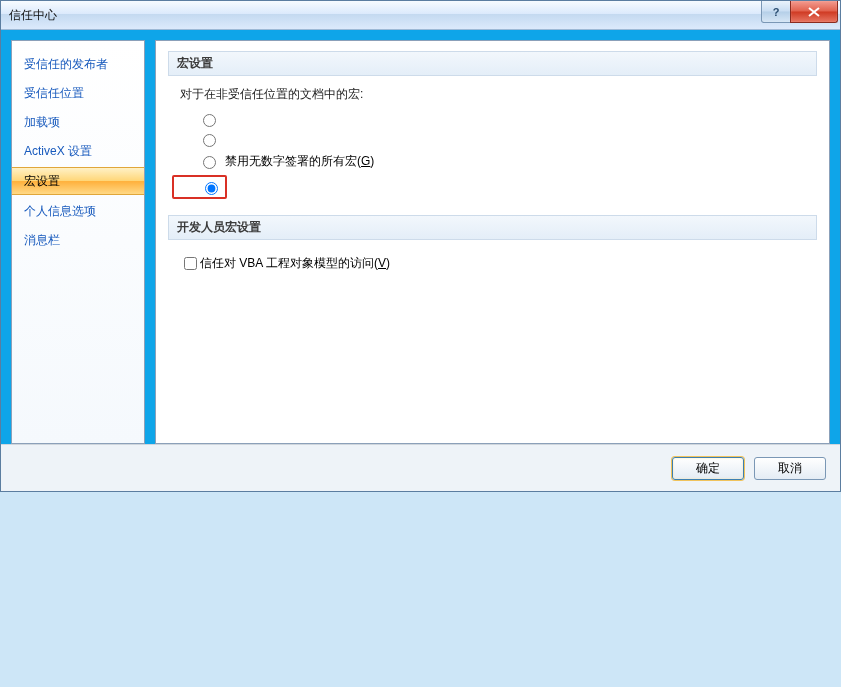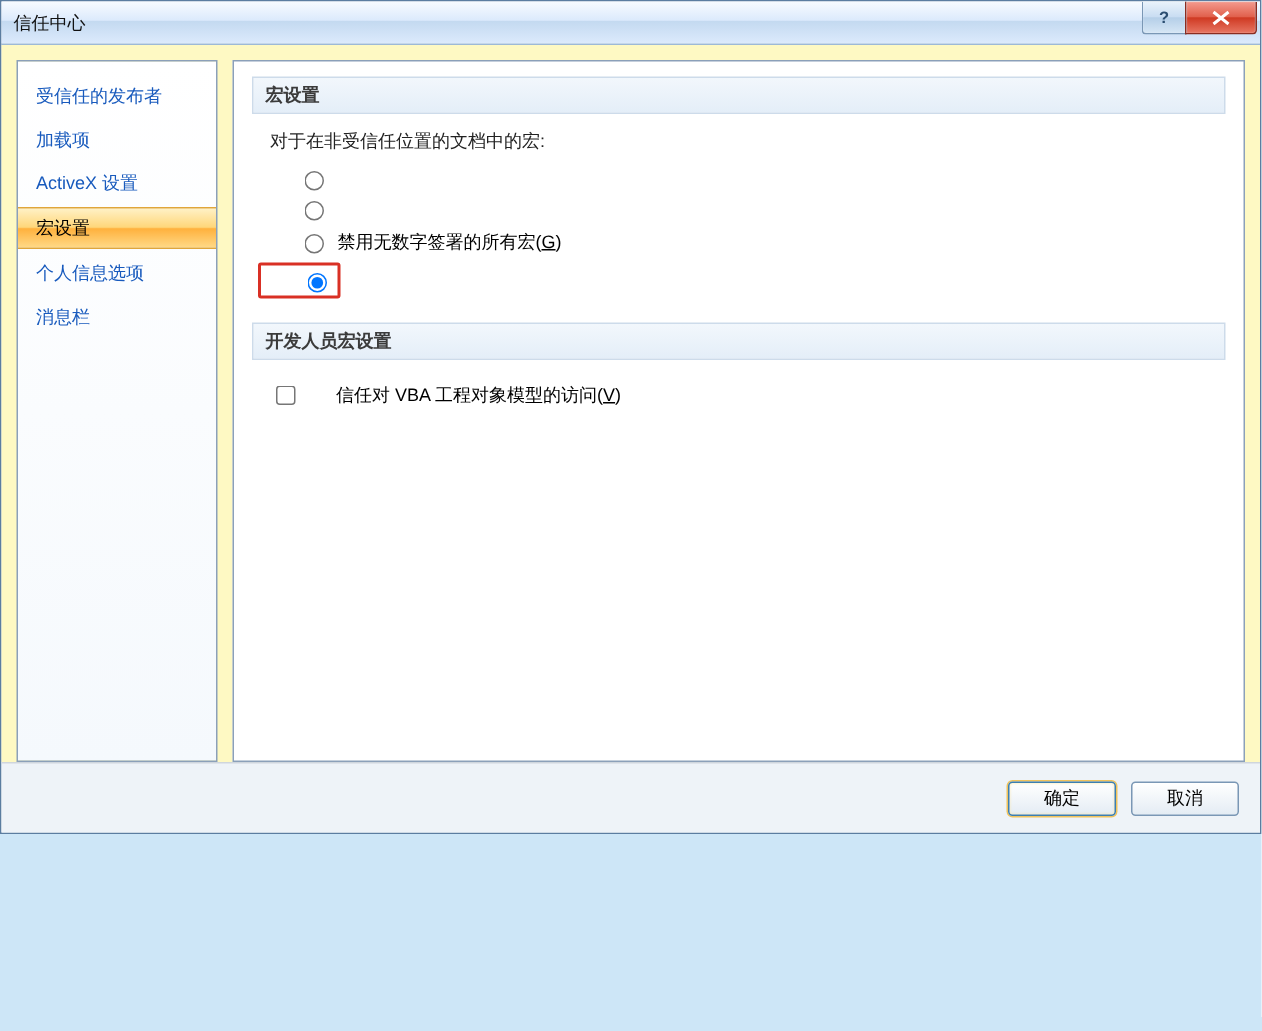--- a/index.html
+++ b/index.html
@@ -4,21 +4,21 @@
 <style>
   body {
     margin: 0;
     font-family: "Microsoft YaHei", Tahoma, Arial, sans-serif;
     font-size: 12px;
     background: #cde6f7;
     color: #000;
   }
   .window {
     width: 841px;
-    height: 556px;
+    height: 492px;
     background: #fff;
     border: 1px solid #5b7da0;
     box-sizing: border-box;
     display: flex;
     flex-direction: column;
     box-shadow: 0 0 4px rgba(0,0,0,0.3);
   }
   .titlebar {
     height: 28px;
     background: linear-gradient(to bottom, #f7fbff 0%, #dceafc 45%, #c3d9f0 46%, #dceafc 100%);
@@ -65,21 +65,21 @@
     border-radius: 0 0 3px 0;
     margin-right: 2px;
   }
   .winbtn.close svg { width: 12px; height: 10px; }
 
   .body {
     flex: 1;
     display: flex;
     padding: 10px 10px 0 10px;
     gap: 10px;
-    background: #fef9c3;
+    background: #0ea5e9;
   }
   .sidebar {
     width: 134px;
     border: 1px solid #8ba0b9;
     background: linear-gradient(to bottom, #ffffff, #f5f9fd);
     box-sizing: border-box;
     padding-top: 10px;
   }
   .side-item {
     padding: 4px 8px 4px 12px;
@@ -133,21 +133,21 @@
     margin-left: 4px;
     margin-top: 2px;
     margin-bottom: 2px;
     display: inline-flex;
     align-items: center;
     gap: 6px;
   }
   .check-row {
     display: flex;
     align-items: center;
-    gap: 24px;
+    gap: 0;
     padding: 4px 0 4px 12px;
   }
   .footer {
     height: 46px;
     border-top: 1px solid #cfd6dd;
     background: #eef3f8;
     display: flex;
     justify-content: flex-end;
     align-items: center;
     gap: 10px;
@@ -185,20 +185,21 @@
           <path d="M1 1 L11 9 M11 1 L1 9" stroke="#fff" stroke-width="2" fill="none"></path>
         </svg>
       </div>
     </div>
   </div>
 
   <div class="body">
 
     <div class="sidebar">
       <div class="side-item"><span>受信任的发布者</span></div>
+      <div class="side-item"><span>受信任位置</span></div>
       <div class="side-item"><span>加载项</span></div>
       <div class="side-item"><span>ActiveX 设置</span></div>
       <div class="side-item selected"><span>宏设置</span></div>
       <div class="side-item"><span>个人信息选项</span></div>
       <div class="side-item"><span>消息栏</span></div>
     </div>
 
     <div class="main">
 
       <div class="section-header">宏设置</div>

